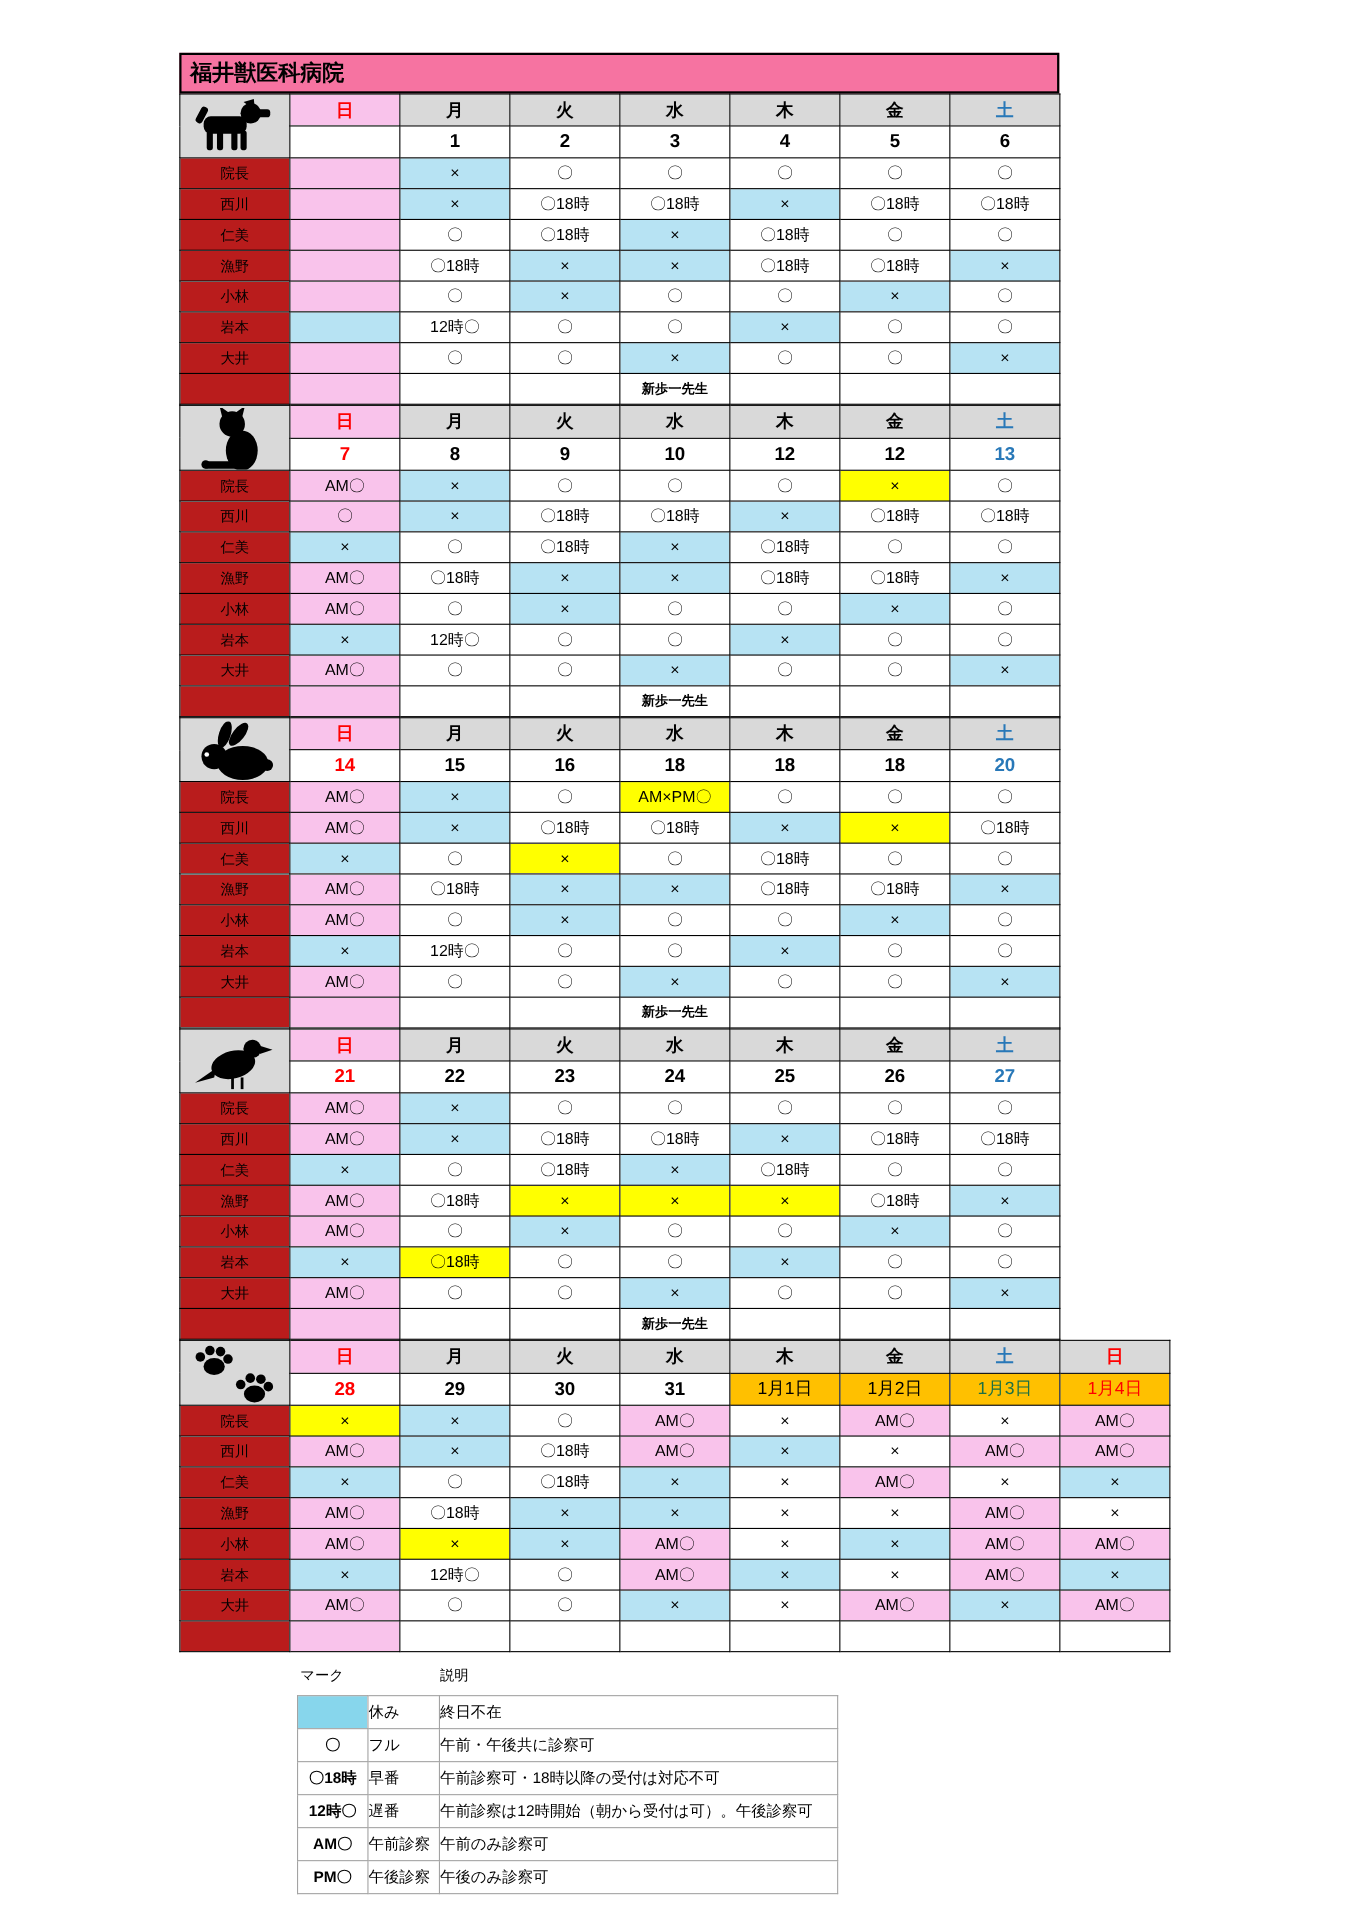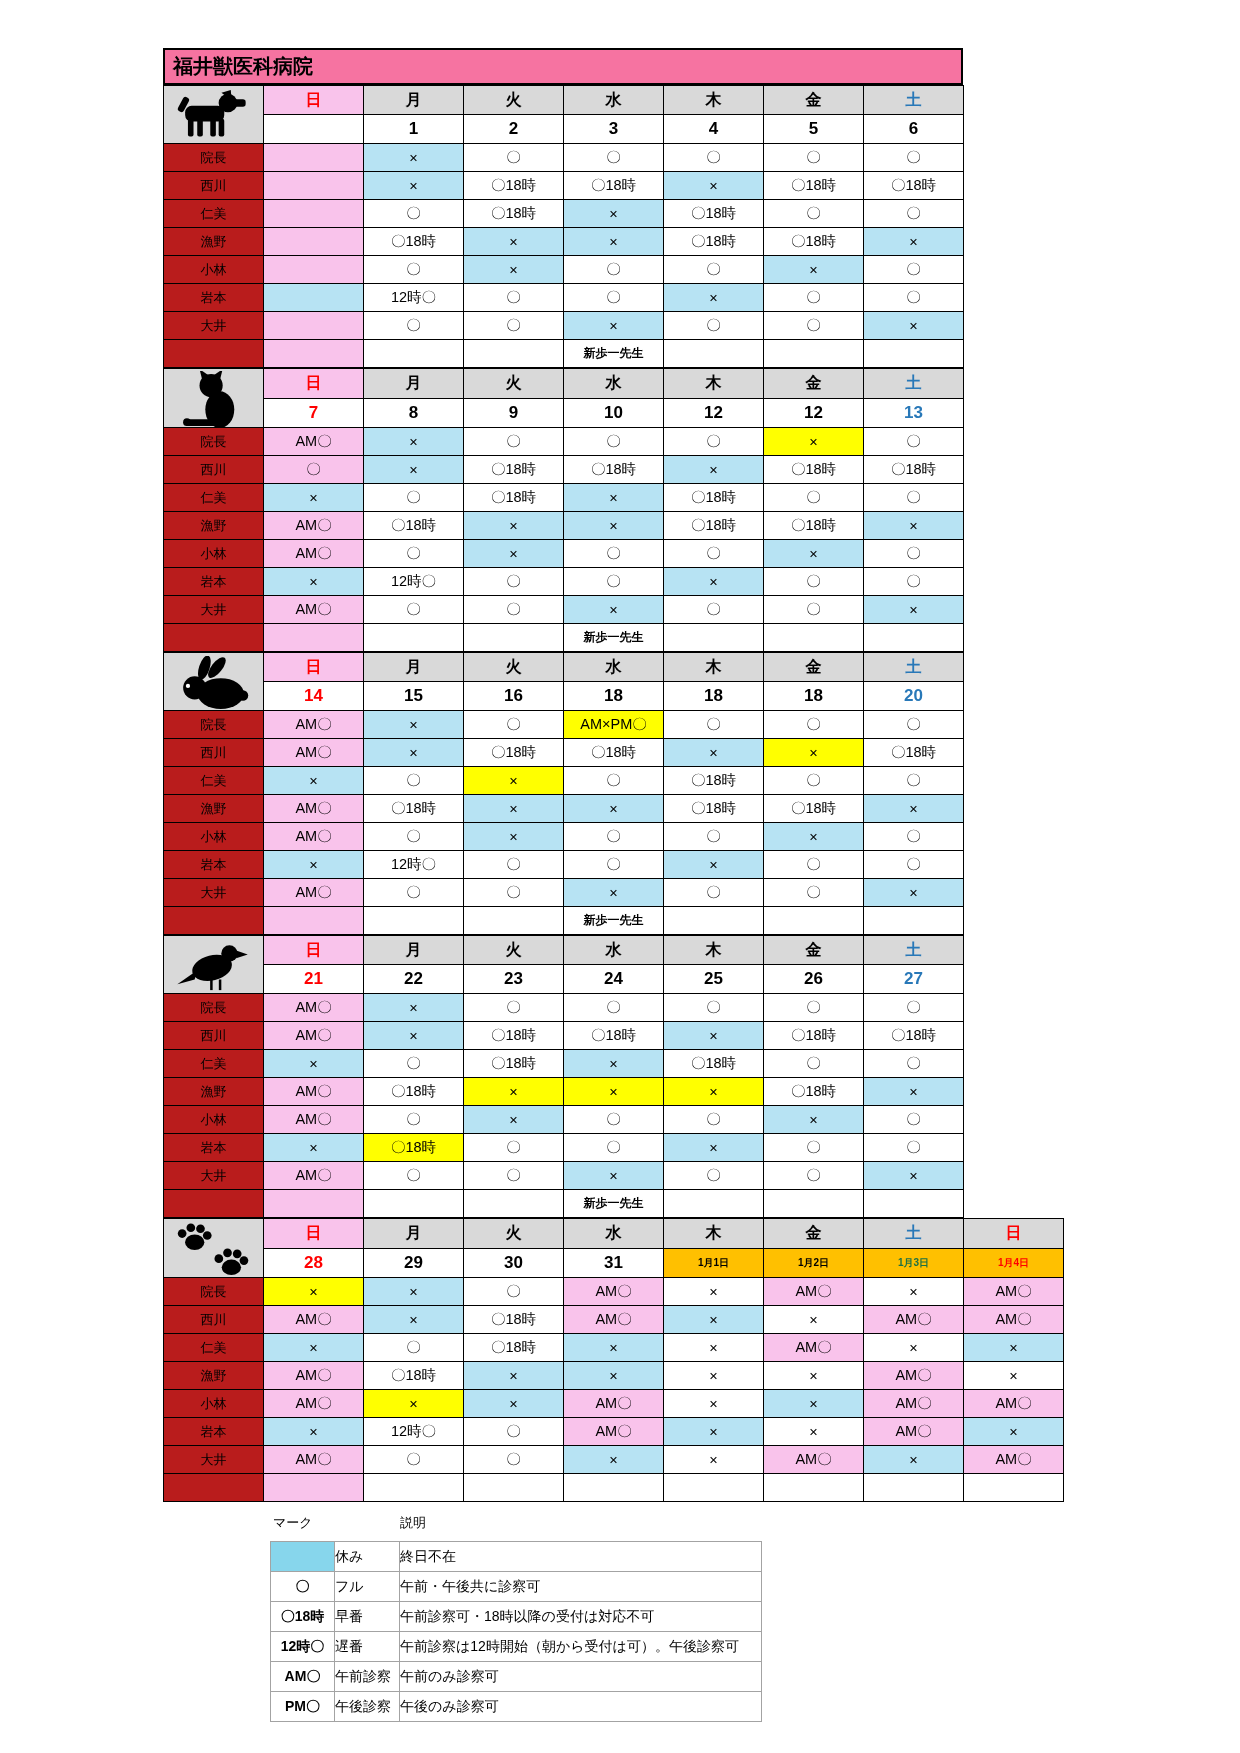--- a/index.html
+++ b/index.html
@@ -17,21 +17,21 @@
   .titlebar .title{font-size:26px;font-weight:bold;letter-spacing:1px;}
   .titlebar .clinic{font-size:20px;font-weight:bold;}
   table.week{border-collapse:collapse;table-layout:fixed;border:1px solid #000;}
   table.week td{
     border:1px solid #000;text-align:center;vertical-align:middle;
     overflow:hidden;white-space:nowrap;padding:0;
   }
   tr.r-hdr{height:29px;} tr.r-date{height:29px;} tr.r-staff{height:28px;} tr.r-note{height:28px;}
   td.day-hdr{font-size:16px;font-weight:bold;}
   td.date{font-size:17px;font-weight:bold;}
-  td.date-ny{font-size:10px;font-weight:bold;}
+  td.date-ny{font-size:16px;font-weight:normal;}
   td.name{font-size:13px;text-align:left;padding-left:4px;background:#b91c1c;}
   td.mark{font-size:14.5px;}
   td.note{font-size:12px;font-weight:bold;}
   td.iconcell{background:var(--gray);}
   .bg-w{background:#ffffff;} .bg-p{background:var(--pink);}
   .bg-b{background:var(--blue);} .bg-y{background:var(--yellow);}
   .bg-o{background:var(--orange);} .bg-hg{background:var(--gray);}
   .bg-hp{background:var(--pink);}
   .tc-red{color:var(--red);} .tc-blue{color:var(--bluetext);} .tc-green{color:var(--green);}
   .legend{margin-left:107px;margin-top:12px;}

